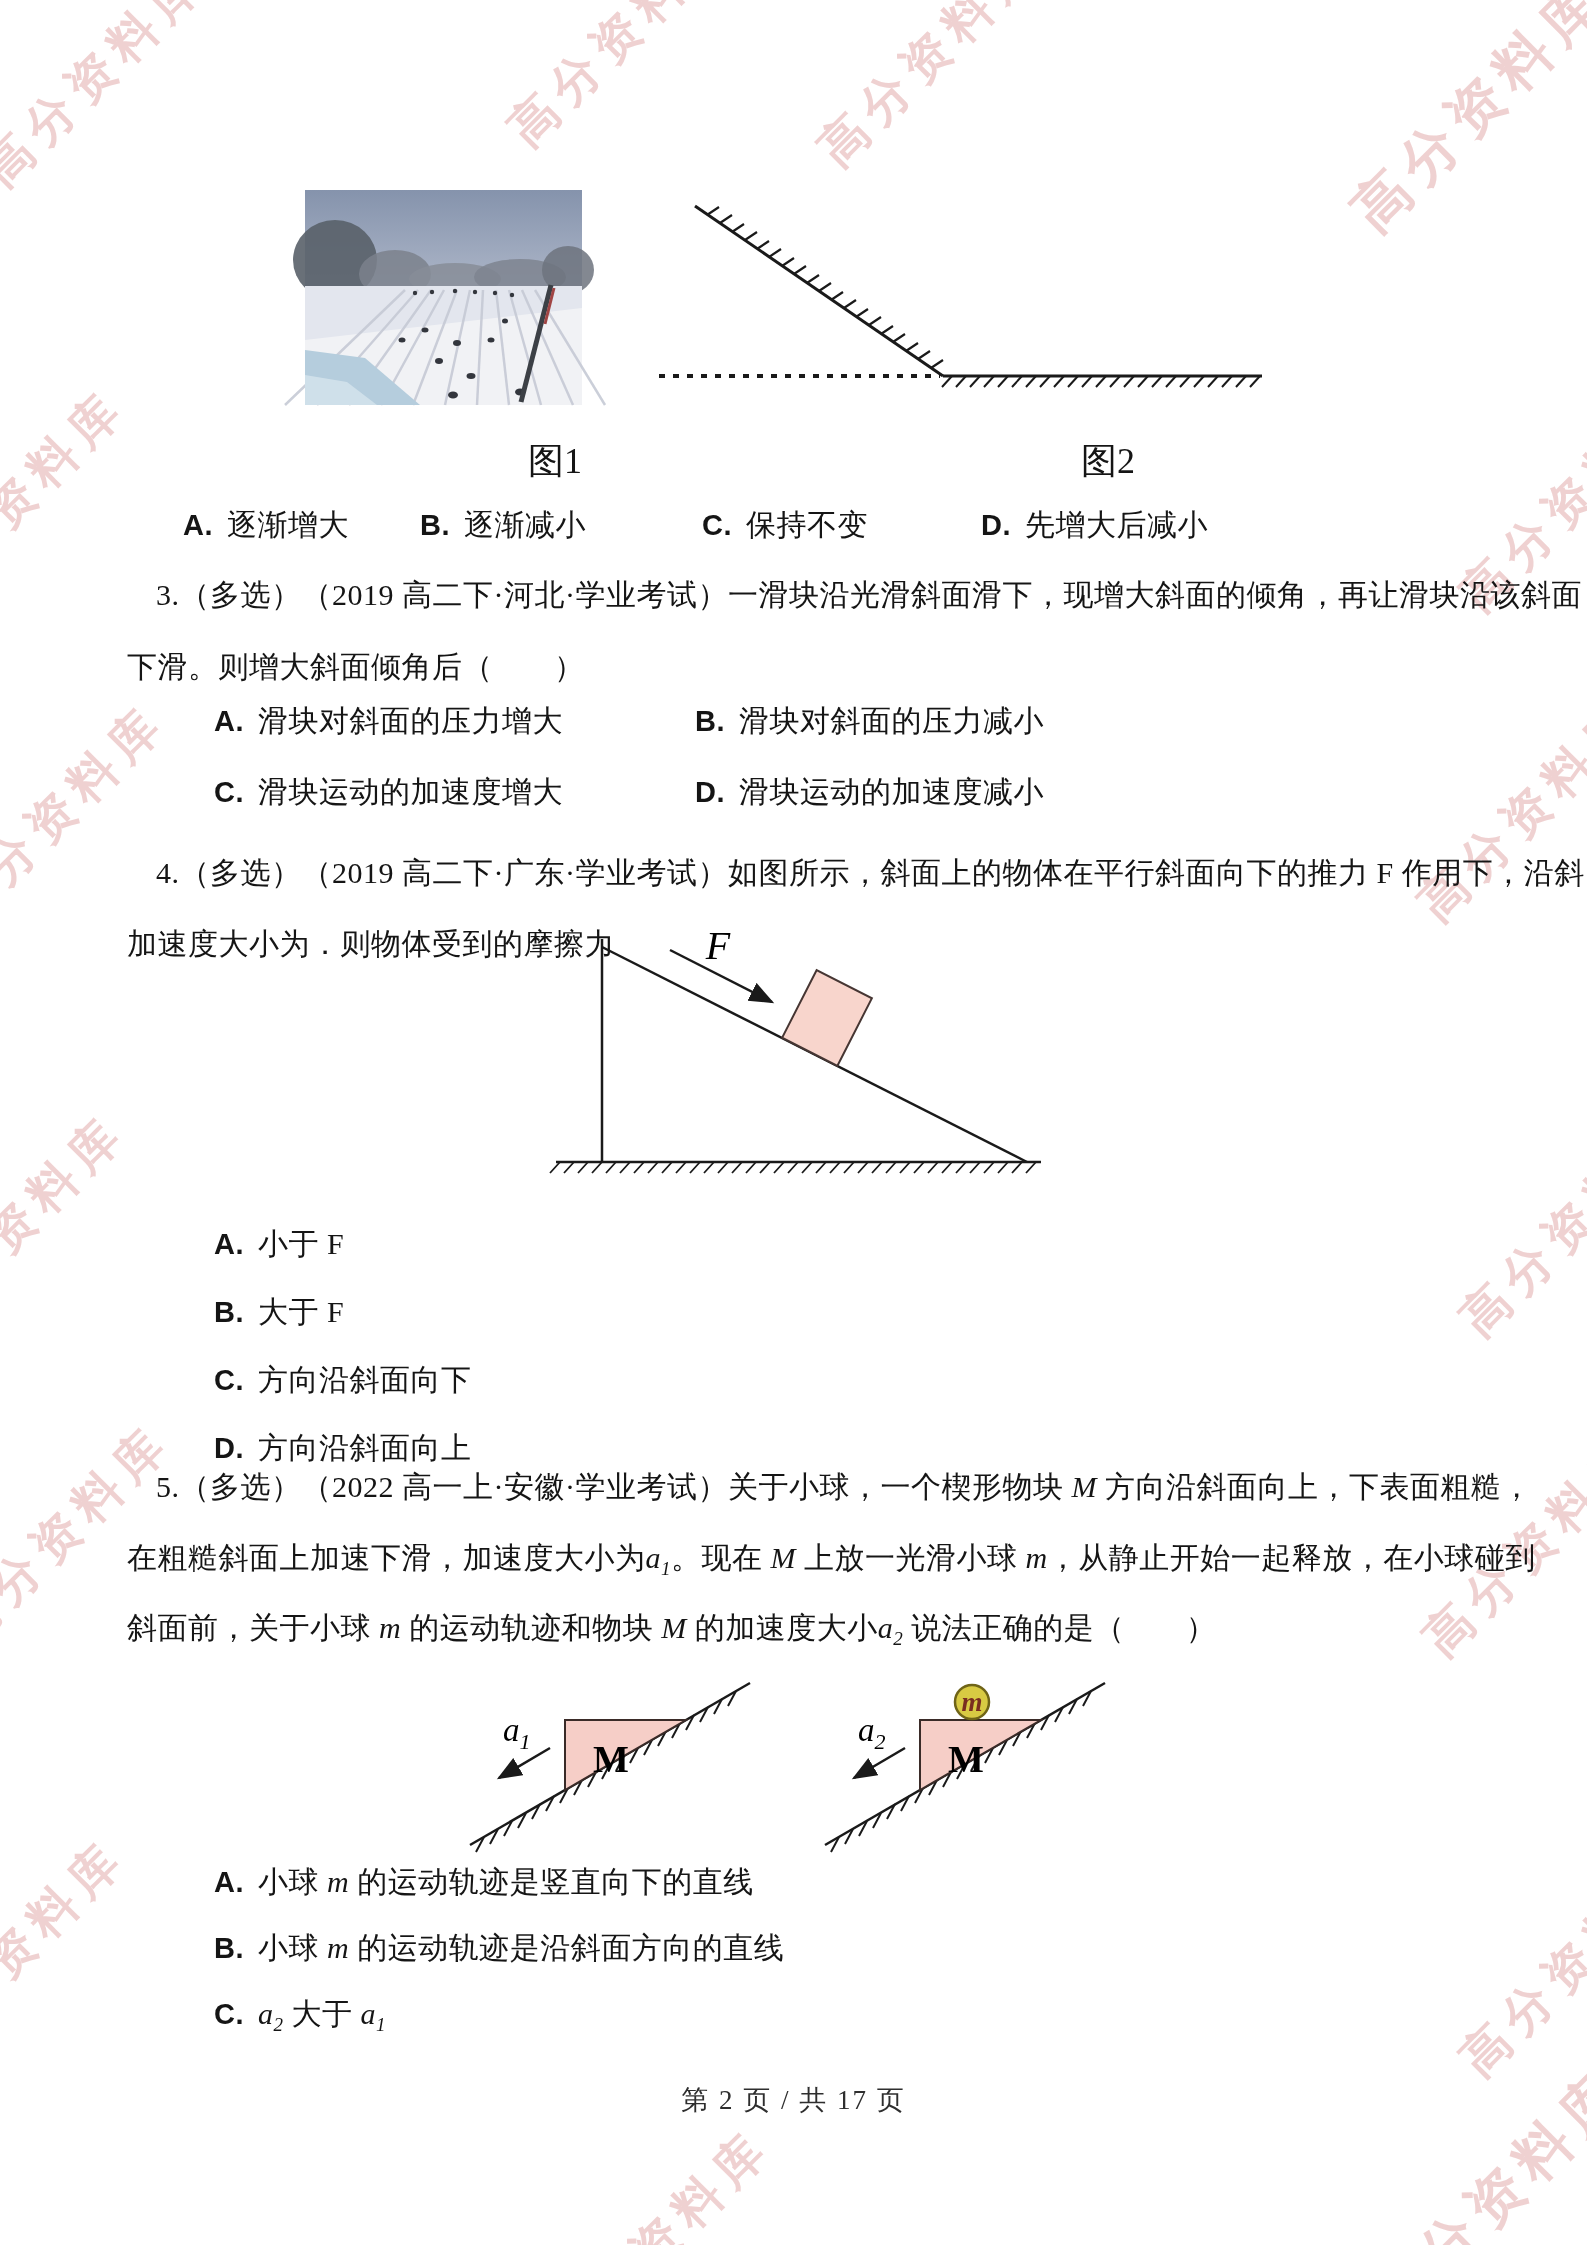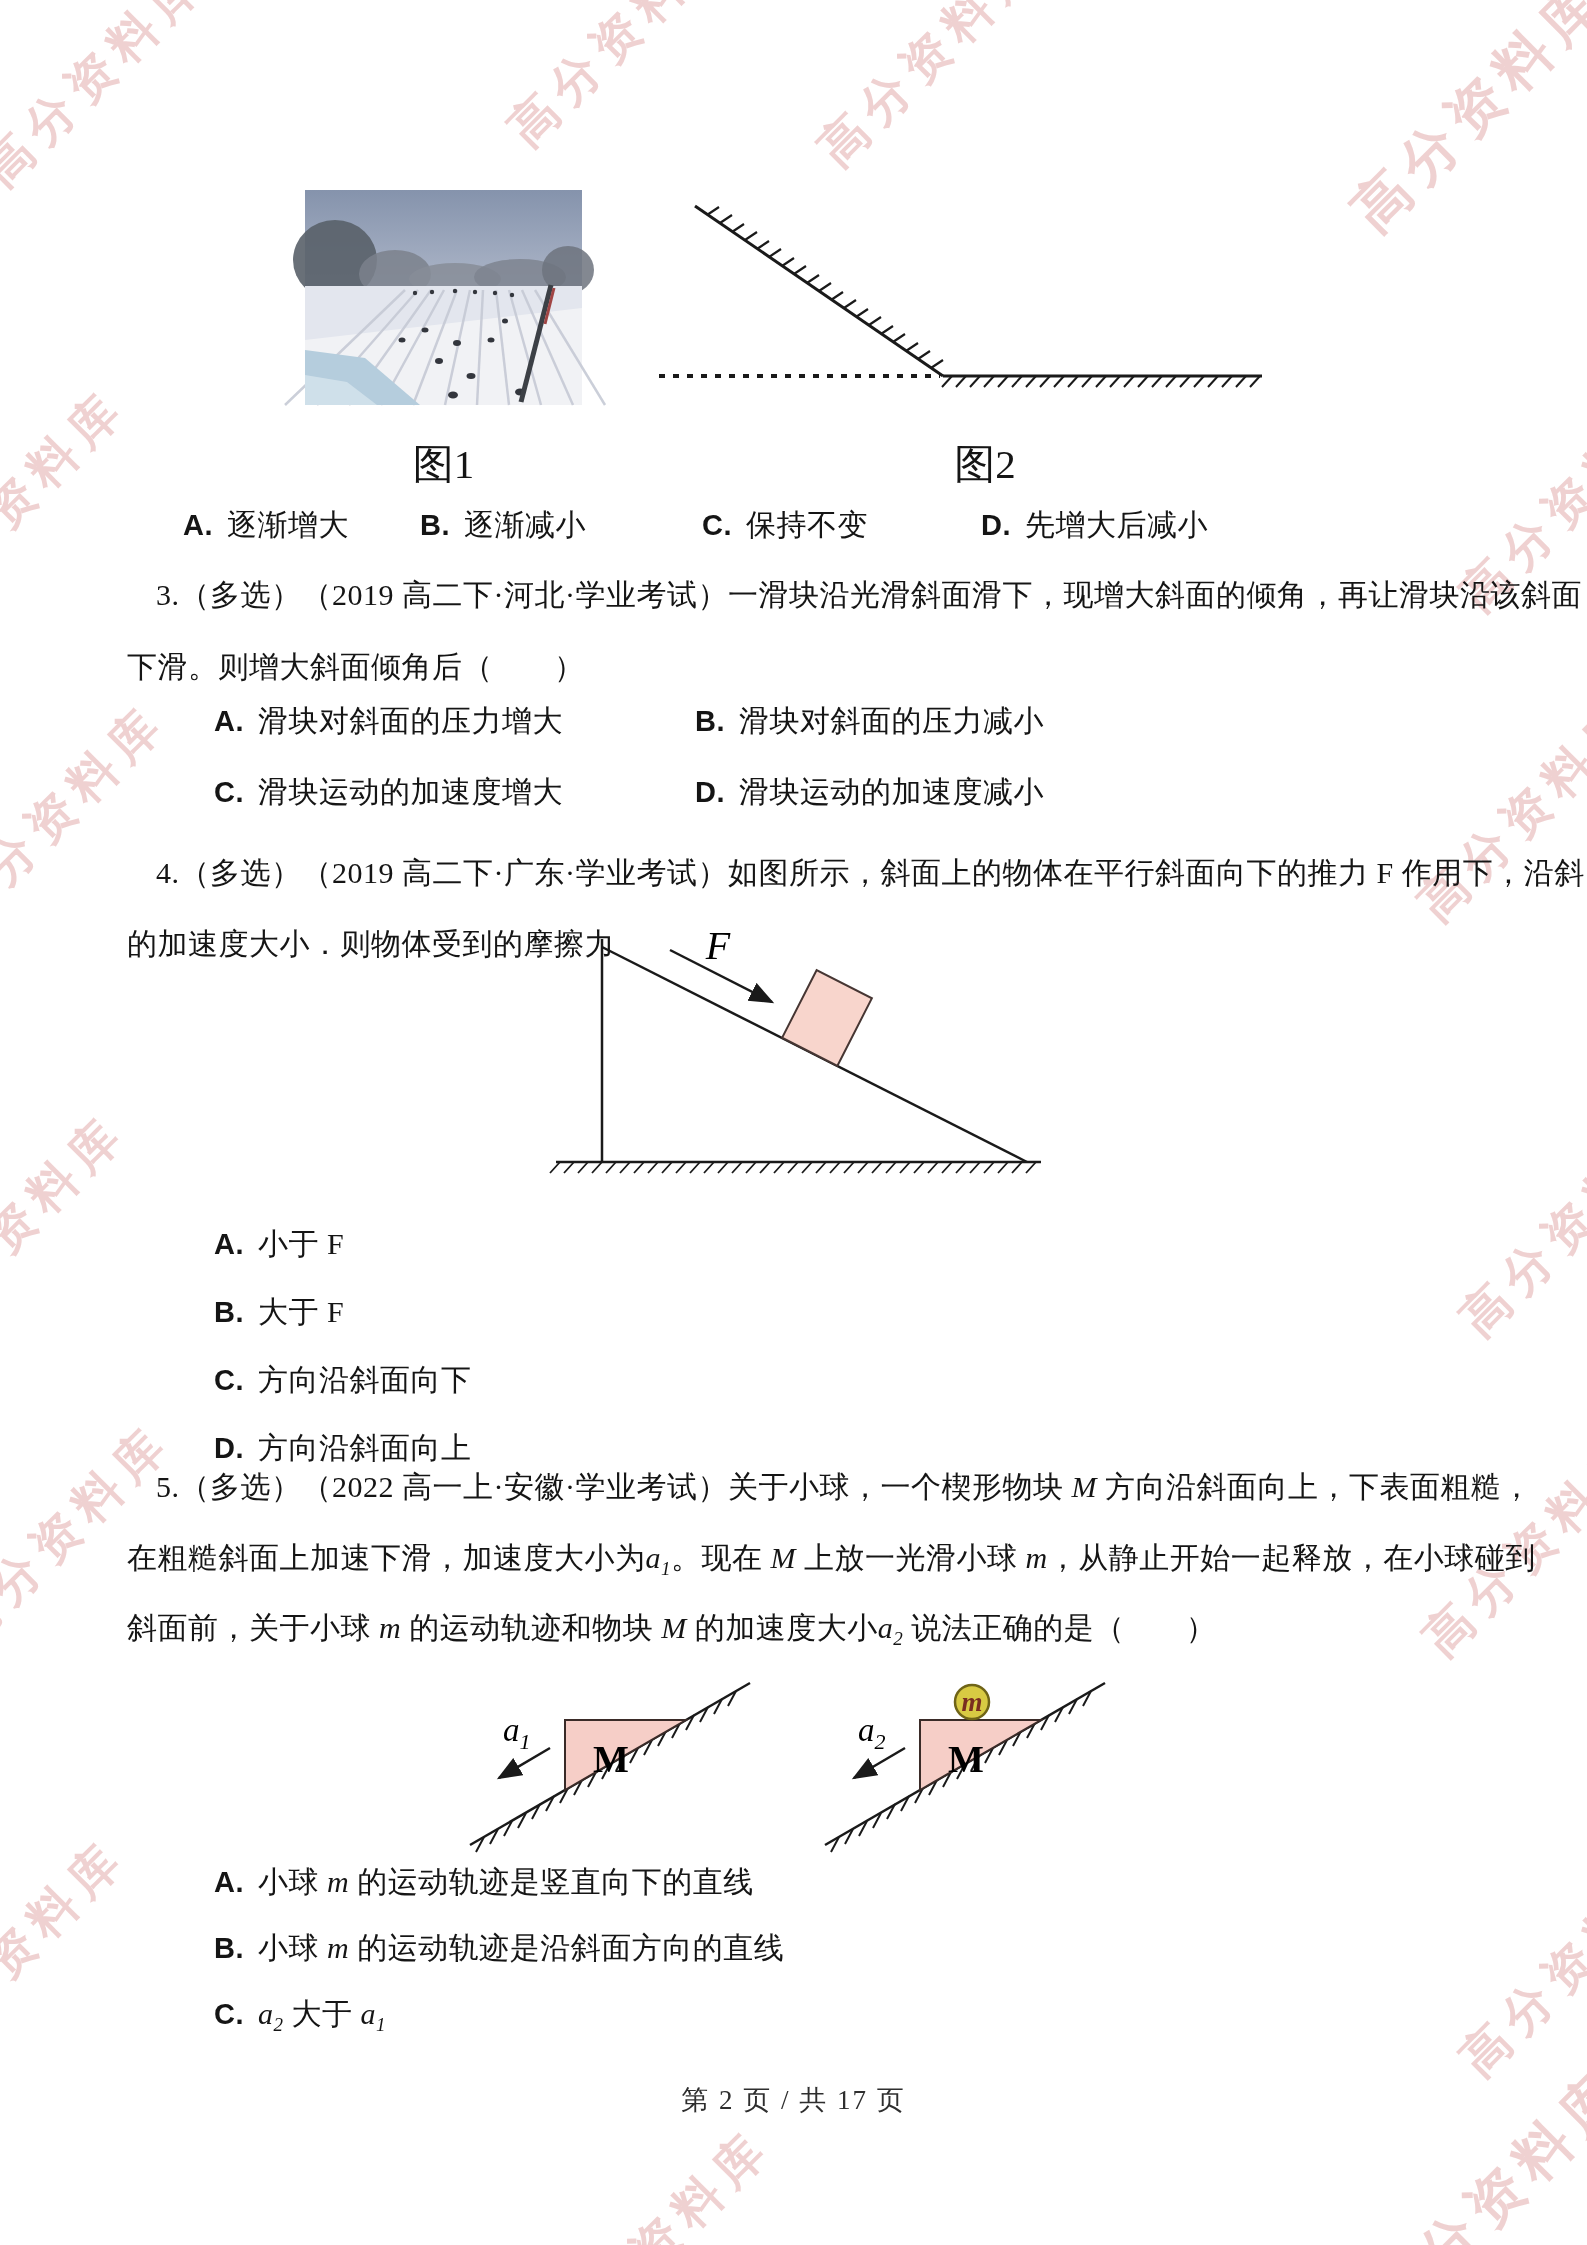--- a/index.html
+++ b/index.html
@@ -3,21 +3,21 @@
 <meta charset="utf-8">
 <style>
   html,body{margin:0;padding:0;background:#ffffff;}
   .page{position:relative;width:1587px;height:2245px;background:#ffffff;overflow:hidden;
         font-family:"Liberation Serif","DejaVu Serif",serif;color:#151515;}
   .line{position:absolute;font-size:30px;line-height:44px;white-space:pre;letter-spacing:0.5px;}
   .bold{font-weight:400;}
   .letter{font-family:"Liberation Sans","DejaVu Sans",sans-serif;font-weight:700;margin-right:14px;font-size:29px;}
   .ivar{font-style:italic;font-family:"Liberation Serif","DejaVu Serif",serif;}
   .msub{font-size:19px;vertical-align:-7px;font-style:italic;}
-  .figlabel{position:absolute;font-size:41px;text-align:center;}
+  .figlabel{position:absolute;font-size:36px;text-align:right;}
   .footer{position:absolute;left:0;right:0;top:2082px;text-align:center;font-size:27px;color:#2e2e2e;letter-spacing:2px;}
   .wm{position:absolute;font-size:48px;font-weight:700;color:#d98f8f;opacity:0.40;
       letter-spacing:10px;white-space:nowrap;transform:translate(-50%,-50%) rotate(-45deg);
       font-family:"Liberation Sans","DejaVu Sans",sans-serif;pointer-events:none;}
   .wm.big{font-size:56px;}
   svg{position:absolute;overflow:visible;}
   svg text{font-family:"Liberation Serif","DejaVu Serif",serif;}
 </style>
 </head>
 <body>
@@ -109,21 +109,21 @@
   <div class="line" style="left:981px;top:503px"><span class="letter">D.</span><span>先增大后减小</span></div>
 
   <div class="line" style="left:156px;top:573px"><span class="bold">3.（多选）（2019 高二下·河北·学业考试）</span><span>一滑块沿光滑斜面滑下，现增大斜面的倾角，再让滑块沿该斜面</span></div>
   <div class="line" style="left:127px;top:645px">下滑。则增大斜面倾角后（　　）</div>
   <div class="line" style="left:214px;top:699px"><span class="letter">A.</span><span>滑块对斜面的压力增大</span></div>
   <div class="line" style="left:695px;top:699px"><span class="letter">B.</span><span>滑块对斜面的压力减小</span></div>
   <div class="line" style="left:214px;top:770px"><span class="letter">C.</span><span>滑块运动的加速度增大</span></div>
   <div class="line" style="left:695px;top:770px"><span class="letter">D.</span><span>滑块运动的加速度减小</span></div>
 
   <div class="line" style="left:156px;top:851px"><span class="bold">4.（多选）（2019 高二下·广东·学业考试）</span><span>如图所示，斜面上的物体在平行斜面向下的推力 F 作用下，沿斜</span></div>
-  <div class="line" style="left:127px;top:922px">的加速度大小．则物体受到的摩擦力</div>
+  <div class="line" style="left:127px;top:922px">加速度大小为．则物体受到的摩擦力</div>
 
   <svg style="left:500px;top:915px" width="580" height="280" viewBox="0 0 580 280">
     <defs>
       <marker id="ah4" markerWidth="12" markerHeight="10" refX="9" refY="4" orient="auto">
         <path d="M0,0L10,4L0,8Z" fill="#1a1a1a"></path>
       </marker>
     </defs>
     <line x1="102" y1="24" x2="102" y2="247" stroke="#1a1a1a" stroke-width="2.5"></line>
     <line x1="102" y1="32" x2="527" y2="247" stroke="#1a1a1a" stroke-width="2.5"></line>
     <line x1="56" y1="247" x2="541" y2="247" stroke="#1a1a1a" stroke-width="2.5"></line>

